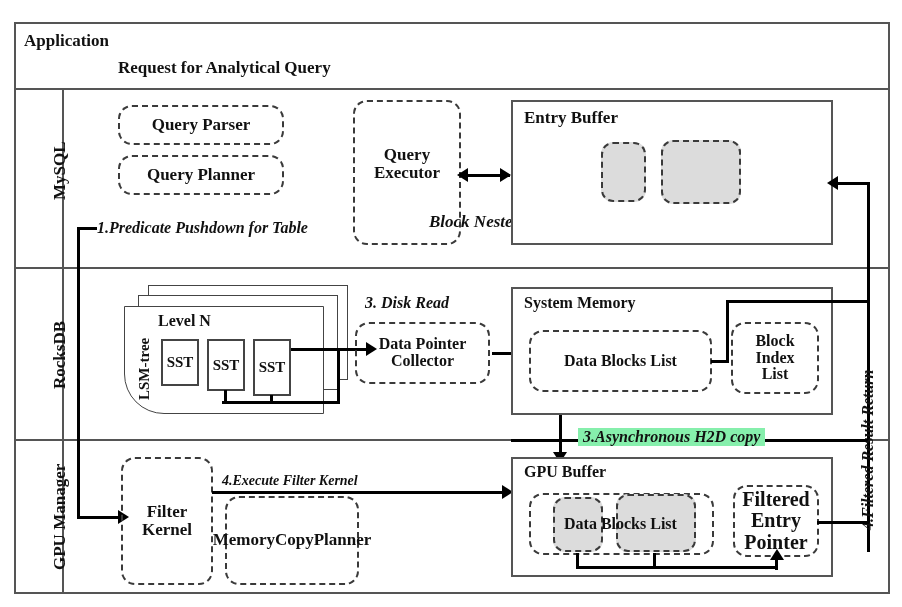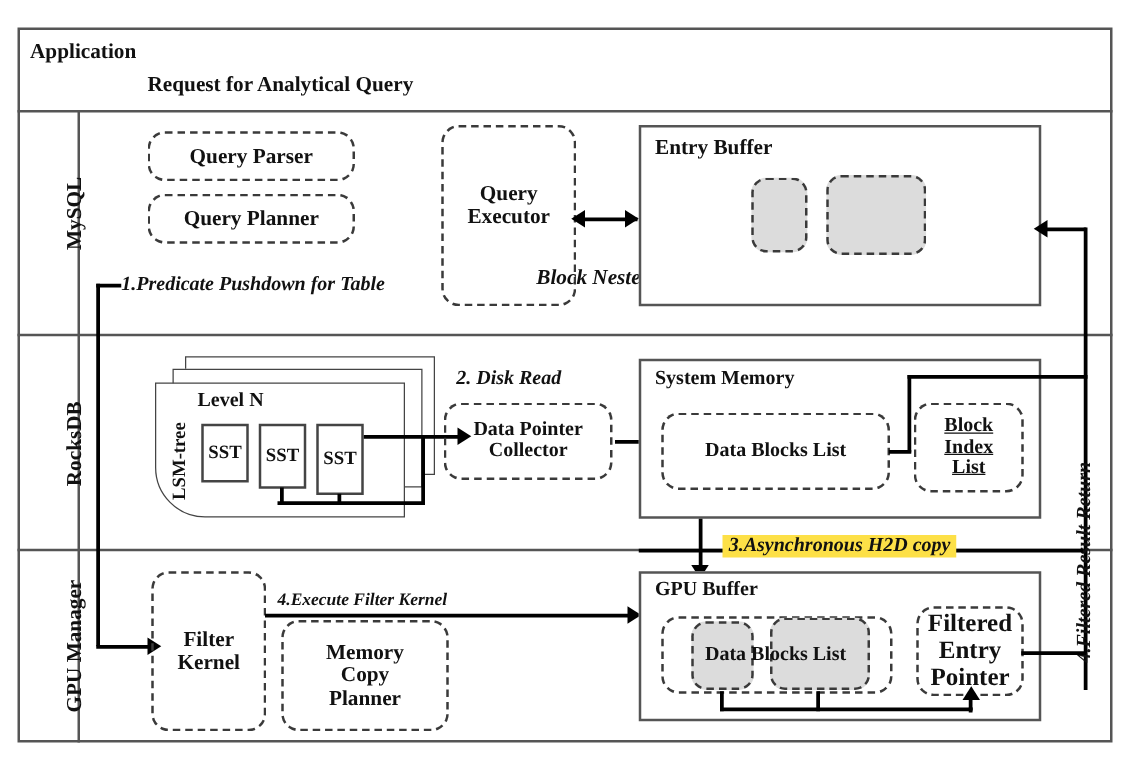--- a/index.html
+++ b/index.html
@@ -31,21 +31,21 @@
   .ch{position:absolute;background:#000;height:3px;}
   .cv{position:absolute;background:#000;width:3px;}
   .arrowR{position:absolute;width:0;height:0;border-top:7px solid transparent;
           border-bottom:7px solid transparent;border-left:11px solid #000;}
   .arrowL{position:absolute;width:0;height:0;border-top:7px solid transparent;
           border-bottom:7px solid transparent;border-right:11px solid #000;}
   .arrowD{position:absolute;width:0;height:0;border-left:7px solid transparent;
           border-right:7px solid transparent;border-top:11px solid #000;}
   .arrowU{position:absolute;width:0;height:0;border-left:7px solid transparent;
           border-right:7px solid transparent;border-bottom:11px solid #000;}
-  .labelbg{position:absolute;background:#fde047;white-space:nowrap;font-style:italic;
+  .labelbg{position:absolute;background:#86efac;white-space:nowrap;font-style:italic;
            font-weight:bold;padding:0 5px;}
 </style>
 </head>
 <body>
 
 <div id="stage">
 
   <div class="frame" style="left:14px;top:22px;width:876px;height:572px;"></div>
 
   <div class="hline" style="left:14px;top:88px;width:876px;"></div>
@@ -97,35 +97,35 @@
   <div class="sqbox" style="left:207px;top:339px;width:38px;height:52px;font-size:15px;">SST</div>
   <div class="sqbox" style="left:253px;top:339px;width:38px;height:57px;font-size:15px;">SST</div>
 
   <div class="cv" style="left:224px;top:390px;height:12px;"></div>
   <div class="cv" style="left:270px;top:395px;height:7px;"></div>
   <div class="ch" style="left:222px;top:401px;width:118px;"></div>
   <div class="cv" style="left:337px;top:348px;height:55px;"></div>
   <div class="ch" style="left:291px;top:348px;width:78px;"></div>
   <div class="arrowR" style="left:366px;top:342px;"></div>
 
-  <div class="t ital" style="left:365px;top:294px;font-size:16px;">2. Disk Read</div>
+  <div class="t ital" style="left:365px;top:294px;font-size:16px;">3. Disk Read</div>
 
   <div class="dashbox" style="left:355px;top:322px;width:135px;height:62px;font-size:16px;flex-direction:column;">
     <span>Data Pointer</span>
     <span>Collector</span>
   </div>
 
   <div class="ch" style="left:492px;top:352px;width:28px;"></div>
   <div class="arrowR" style="left:515px;top:346px;"></div>
 
   <div class="solidbox" style="left:511px;top:287px;width:322px;height:128px;"></div>
   <div class="t" style="left:524px;top:294px;font-size:16px;">System Memory</div>
 
   <div class="dashbox" style="left:529px;top:330px;width:183px;height:62px;font-size:16px;">Data Blocks List</div>
-  <div class="dashbox" style="left:731px;top:322px;width:88px;height:72px;font-size:16px;flex-direction:column;text-decoration:underline;">
+  <div class="dashbox" style="left:731px;top:322px;width:88px;height:72px;font-size:16px;flex-direction:column;">
     <span>Block</span>
     <span>Index</span>
     <span>List</span>
   </div>
 
   <div class="ch" style="left:711px;top:360px;width:18px;"></div>
   <div class="cv" style="left:726px;top:300px;height:62px;"></div>
   <div class="ch" style="left:726px;top:300px;width:144px;"></div>
 
   <div class="cv" style="left:867px;top:182px;height:370px;"></div>
@@ -137,21 +137,21 @@
   <div class="labelbg" style="left:578px;top:428px;font-size:16px;">3.Asynchronous H2D copy</div>
   <div class="cv" style="left:559px;top:415px;height:43px;"></div>
   <div class="arrowD" style="left:553px;top:452px;"></div>
 
   <div class="vlabel" style="left:50px;top:570px;font-size:17px;transform:rotate(-90deg);">GPU Manager</div>
 
   <div class="dashbox" style="left:121px;top:457px;width:92px;height:128px;font-size:17px;flex-direction:column;">
     <span>Filter</span>
     <span>Kernel</span>
   </div>
-  <div class="dashbox" style="left:225px;top:496px;width:134px;height:89px;font-size:17px;flex-direction:column;">
+  <div class="dashbox" style="left:225px;top:496px;width:134px;height:89px;font-size:17px;flex-direction:row;">
     <span>Memory</span>
     <span>Copy</span>
     <span>Planner</span>
   </div>
 
   <div class="t ital" style="left:222px;top:473px;font-size:14px;">4.Execute Filter Kernel</div>
   <div class="ch" style="left:212px;top:491px;width:295px;"></div>
   <div class="arrowR" style="left:502px;top:485px;"></div>
 
   <div class="solidbox" style="left:511px;top:457px;width:322px;height:120px;"></div>

